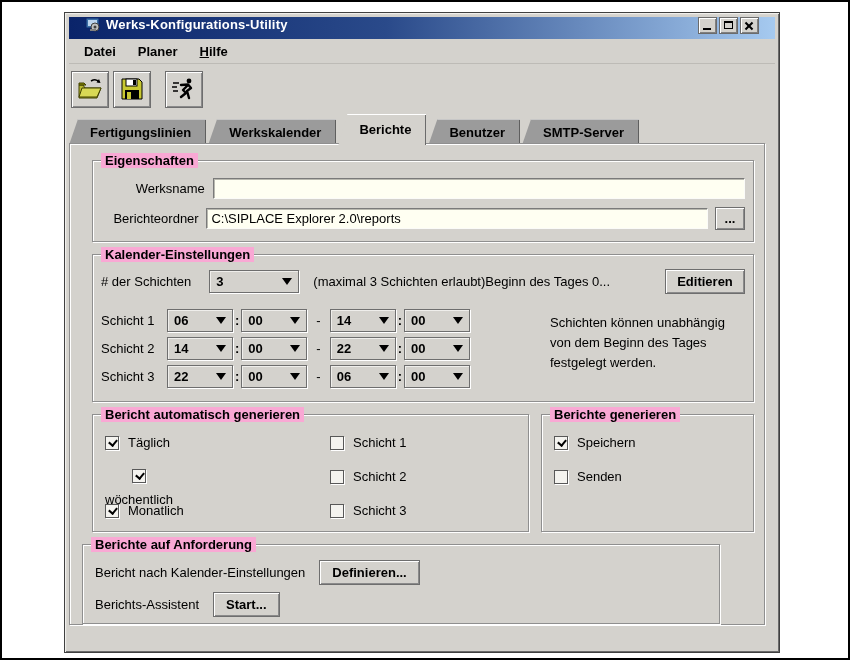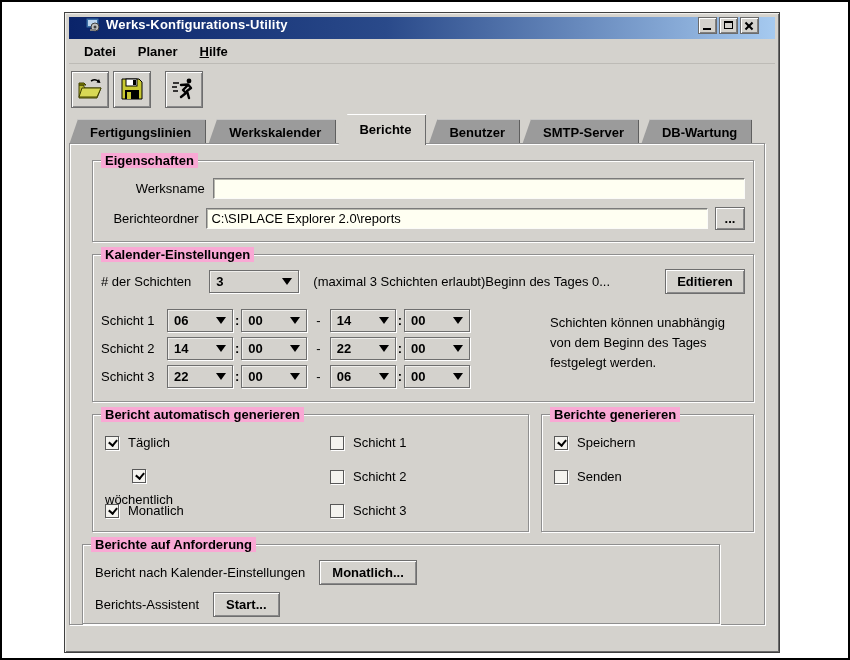--- a/index.html
+++ b/index.html
@@ -164,23 +164,20 @@
         </div>
       <div class="tab active">
           <span>Berichte</span>
         </div>
       <div class="tab">
           <span>Benutzer</span>
         </div>
       <div class="tab">
           <span>SMTP-Server</span>
         </div>
-      <div class="tab">
-          <span>DB-Wartung</span>
-        </div>
     </div>
 
     <div class="panel">
 
       <div class="group" style="left:22px; top:16px; width:662px; height:82px;">
         <span class="group-title">Eigenschaften</span>
         <div class="row" style="position:absolute; left:8px; right:8px; top:16px; height:22px;">
           <span class="lbl" style="width:126px; text-align:right;">Werksname</span>
           <span style="width:10px;"></span>
           <input class="field" value="" style="">
@@ -323,21 +320,21 @@
           <span class="checkbox"></span>
           <span class="lbl">Senden</span>
         </div>
       </div>
 
       <div class="group" style="left:12px; top:400px; width:638px; height:80px;">
         <span class="group-title">Berichte auf Anforderung</span>
         <div class="row" style="position:absolute; left:12px; top:14px; height:26px;">
           <span class="lbl">Bericht nach Kalender-Einstellungen</span>
           <span style="width:14px;"></span>
-          <button class="btn">Monatlich...</button>
+          <button class="btn">Definieren...</button>
         </div>
         <div class="row" style="position:absolute; left:12px; top:46px; height:26px;">
           <span class="lbl">Berichts-Assistent</span>
           <span style="width:14px;"></span>
           <button class="btn">Start...</button>
         </div>
       </div>
 
     </div>
   </div>

